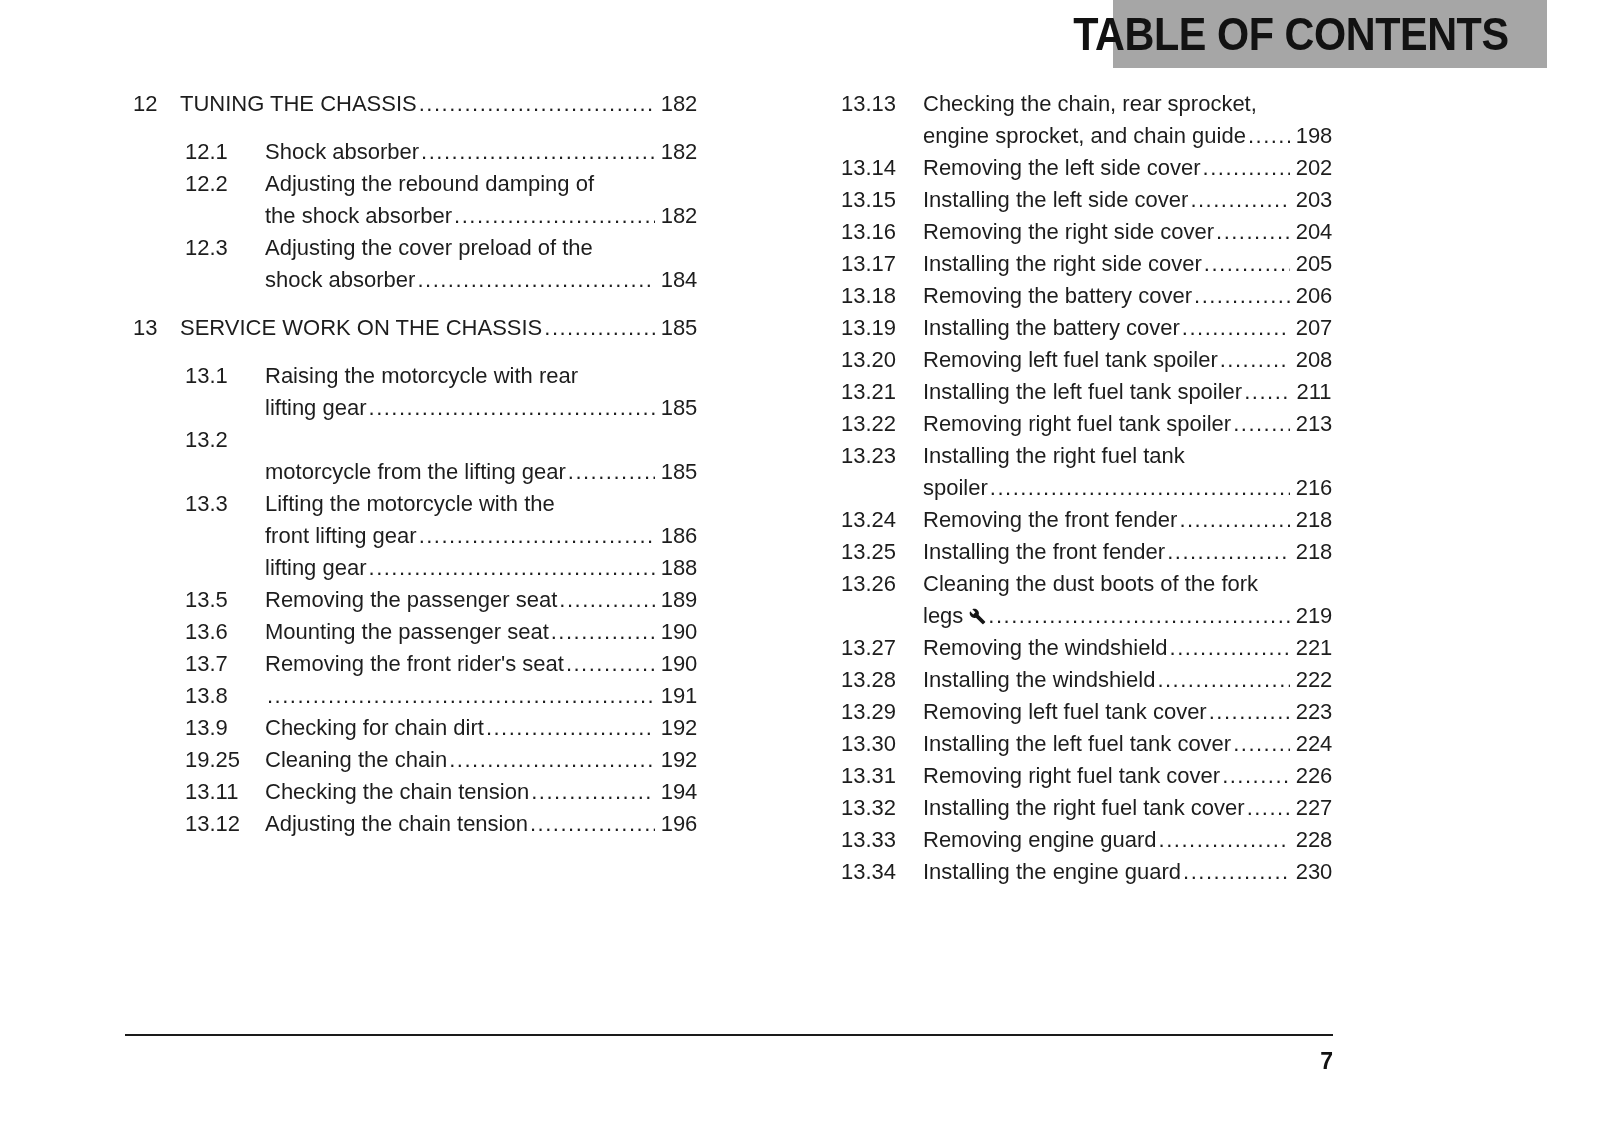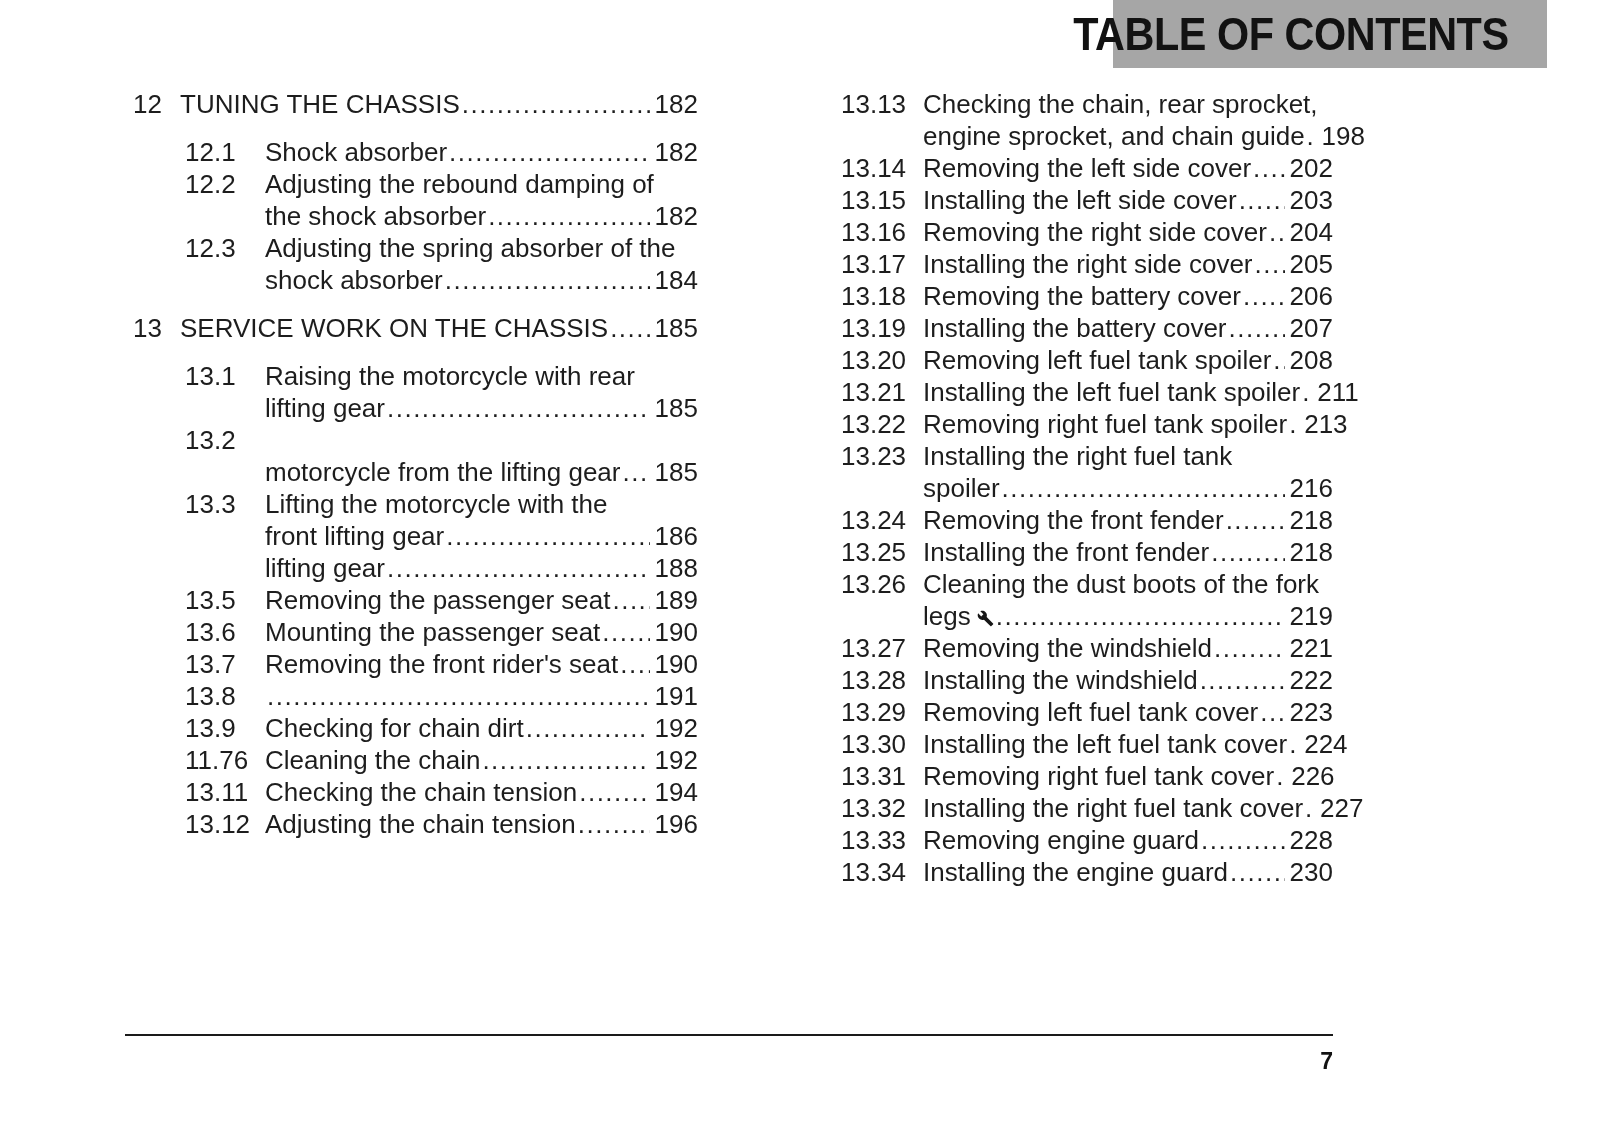--- a/index.html
+++ b/index.html
@@ -20,21 +20,21 @@
     padding-right: 38px; box-sizing: border-box;
   }
   .header .title {
     font-weight: 700; font-size: 47px; line-height: 68px;
     color: #121212; white-space: nowrap; letter-spacing: -0.5px;
     transform: scaleX(0.88); transform-origin: right center;
   }
   
   .col {
     position: absolute; top: 88px;
-    font-size: 26px; line-height: 32px;
+    font-size: 22px; line-height: 32px;
   }
   .col-left  { left: 133px; width: 565px; }
   .col-right { left: 793px; width: 540px; }
   .entry.level1 { margin: 16px 0; }
   .entry:first-child { margin-top: 0; }
   .line { display: flex; align-items: baseline; }
   .num { flex: 0 0 auto; }
   .col-left .level1 .num { width: 47px; }
   .col-left .level2 { padding-left: 52px; }
   .col-left .level2 .num { width: 80px; }
@@ -94,21 +94,21 @@
       <div class="line">
         <span class="num"></span>
         <span class="txt">the shock absorber</span>
         <span class="leader"></span>
         <span class="page">182</span>
       </div>
     </div>
     <div class="entry level2">
       <div class="line">
         <span class="num">12.3</span>
-        <span class="txt">Adjusting the spring absorber of the</span>
+        <span class="txt">Adjusting the cover preload of the</span>
       </div>
       <div class="line">
         <span class="num"></span>
         <span class="txt">shock absorber</span>
         <span class="leader"></span>
         <span class="page">184</span>
       </div>
     </div>
     <div class="entry level1">
       <div class="line">
@@ -195,21 +195,21 @@
     <div class="entry level2">
       <div class="line">
         <span class="num">13.9</span>
         <span class="txt">Checking for chain dirt</span>
         <span class="leader"></span>
         <span class="page">192</span>
       </div>
     </div>
     <div class="entry level2">
       <div class="line">
-        <span class="num">11.76</span>
+        <span class="num">19.25</span>
         <span class="txt">Cleaning the chain</span>
         <span class="leader"></span>
         <span class="page">192</span>
       </div>
     </div>
     <div class="entry level2">
       <div class="line">
         <span class="num">13.11</span>
         <span class="txt">Checking the chain tension</span>
         <span class="leader"></span>

